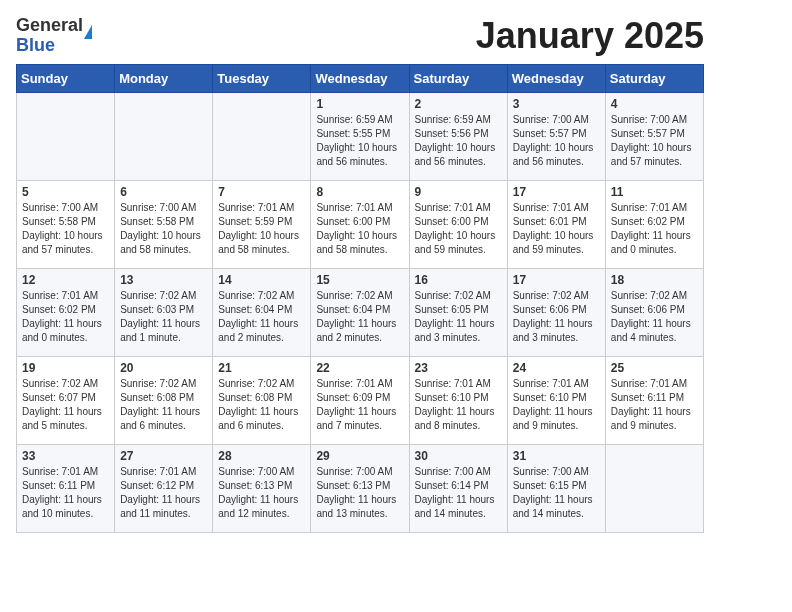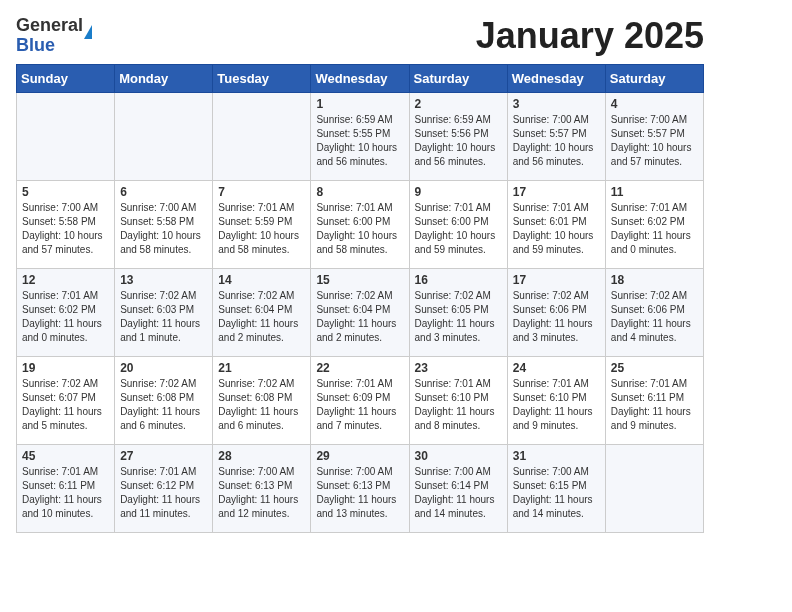--- a/index.html
+++ b/index.html
@@ -302,21 +302,21 @@
           <td>
             <span class="day-number">25</span>
             <div class="day-info" style="white-space: pre-line;">Sunrise: 7:01 AM
 Sunset: 6:11 PM
 Daylight: 11 hours
 and 9 minutes.</div>
           </td>
         </tr>
         <tr>
           <td>
-            <span class="day-number">45</span>
+            <span class="day-number">33</span>
             <div class="day-info" style="white-space: pre-line;">Sunrise: 7:01 AM
 Sunset: 6:11 PM
 Daylight: 11 hours
 and 10 minutes.</div>
           </td>
           <td>
             <span class="day-number">27</span>
             <div class="day-info" style="white-space: pre-line;">Sunrise: 7:01 AM
 Sunset: 6:12 PM
 Daylight: 11 hours

